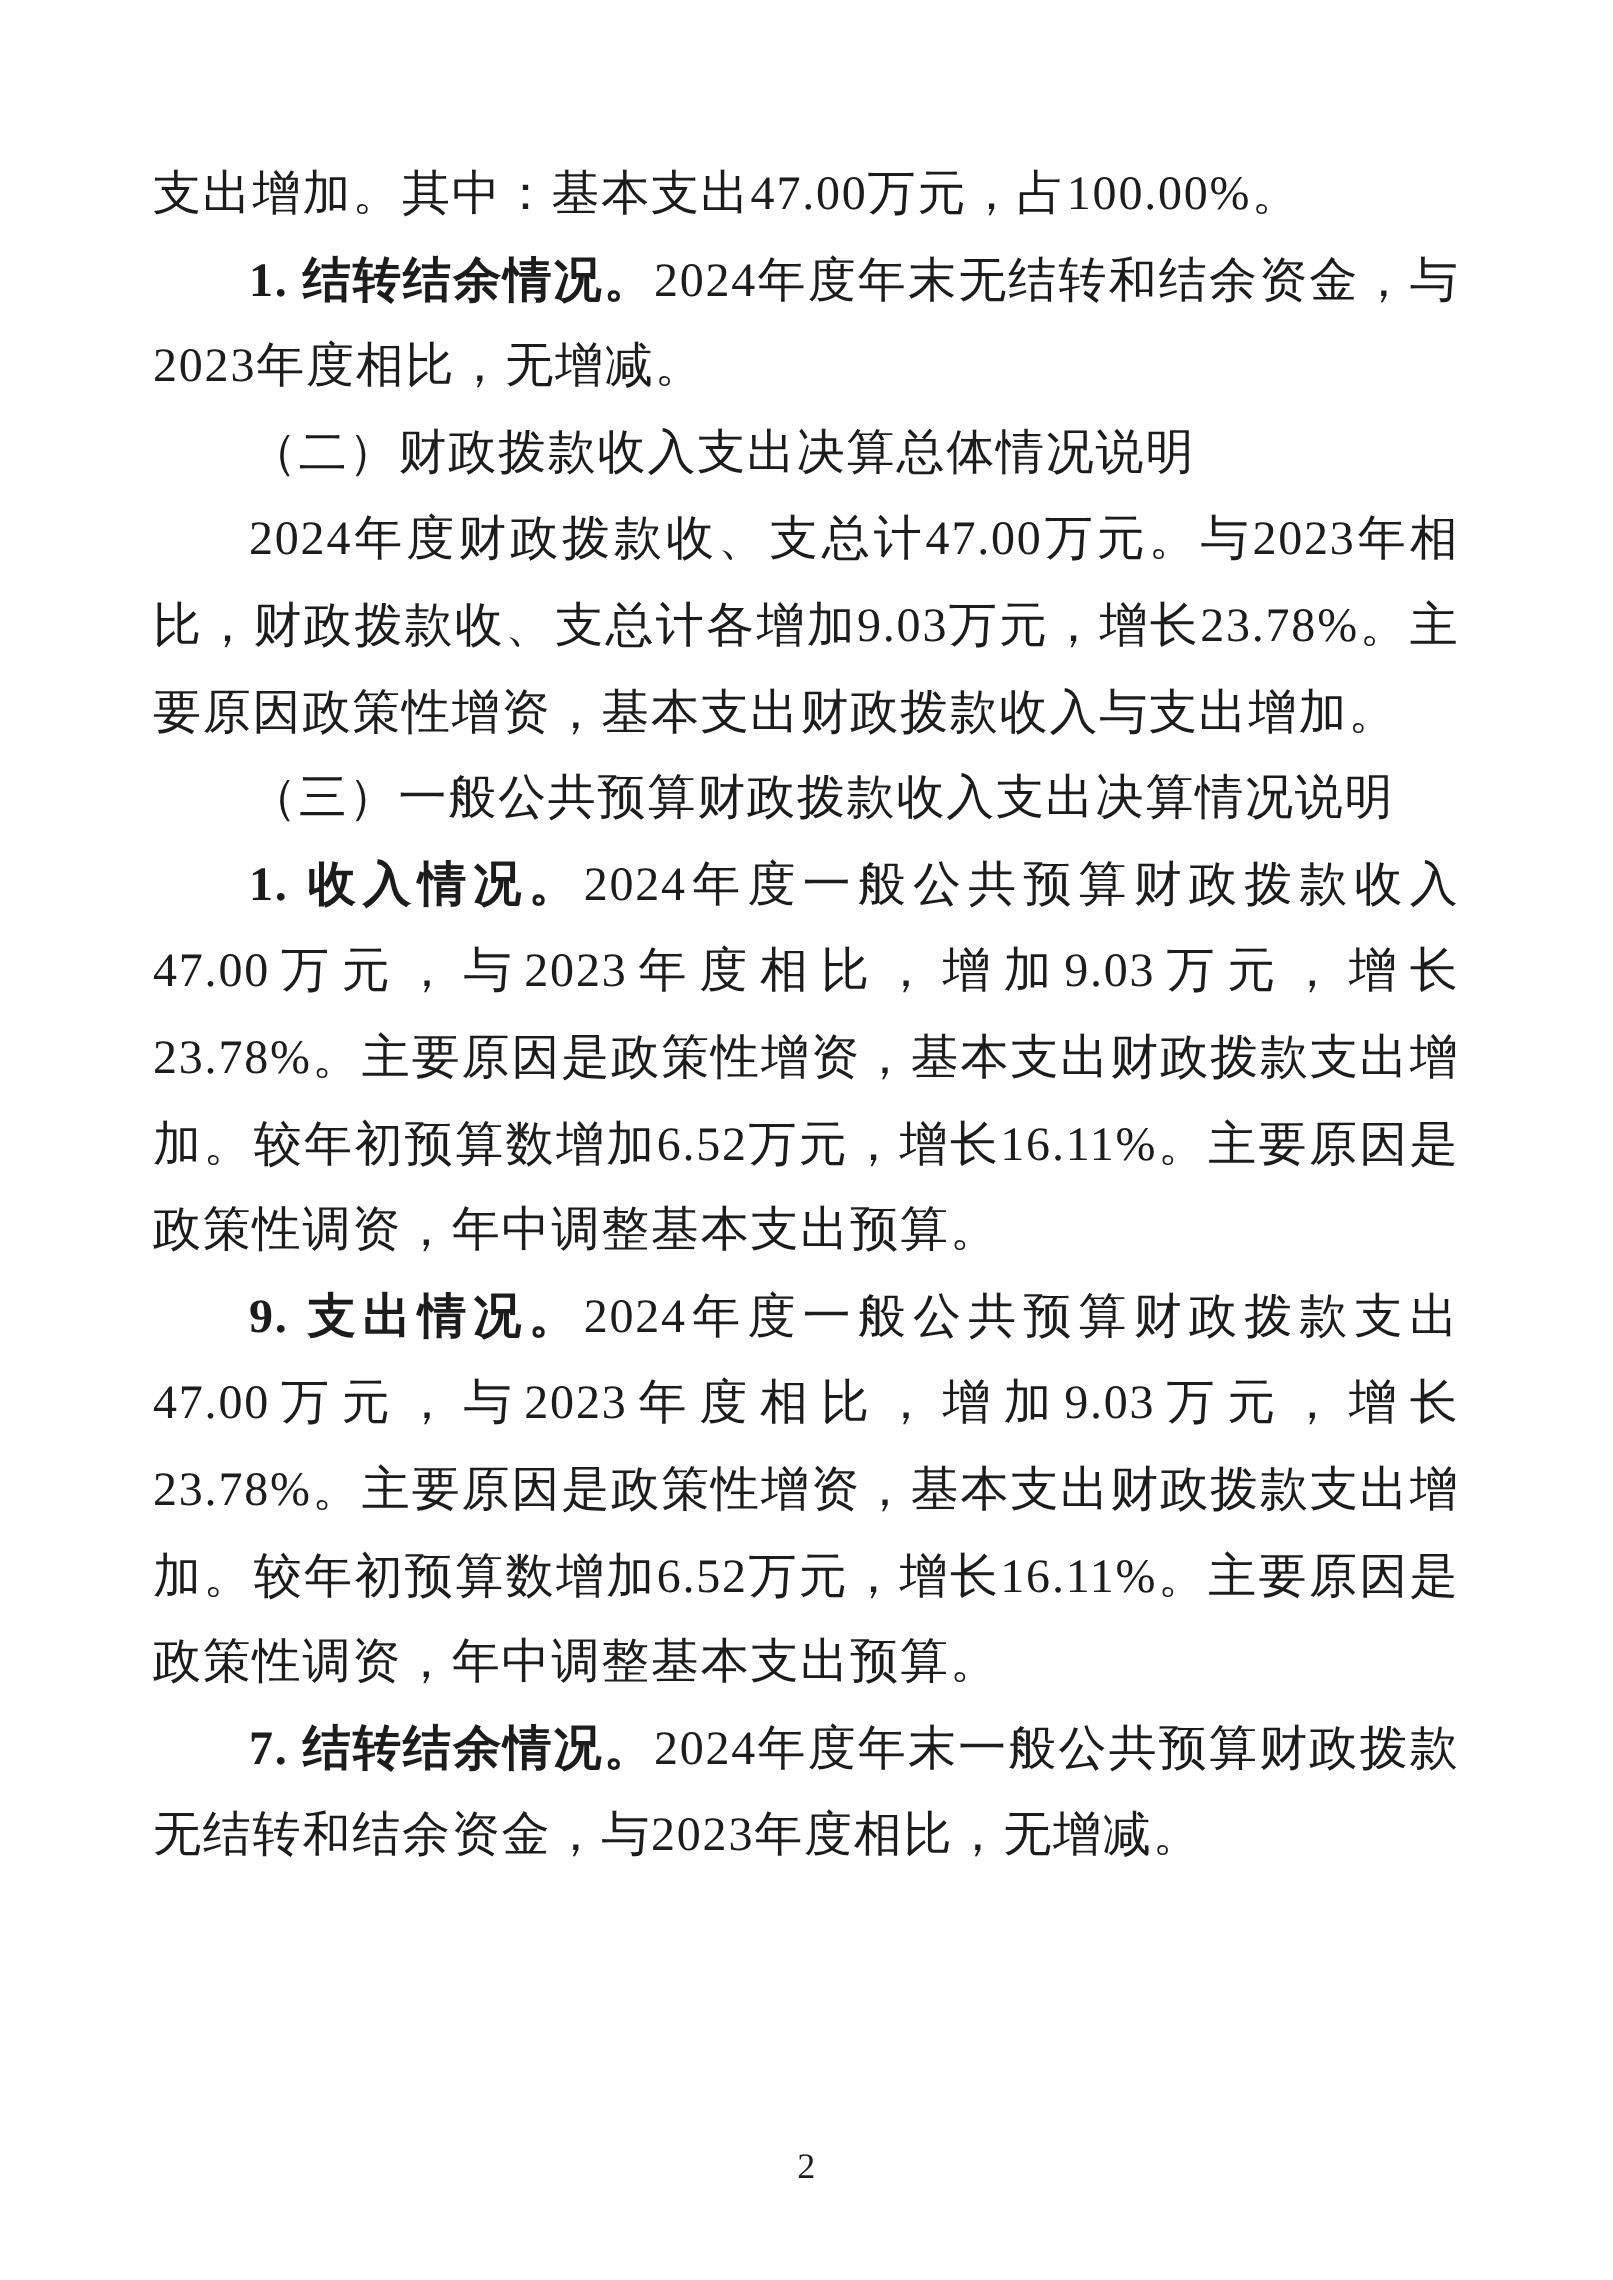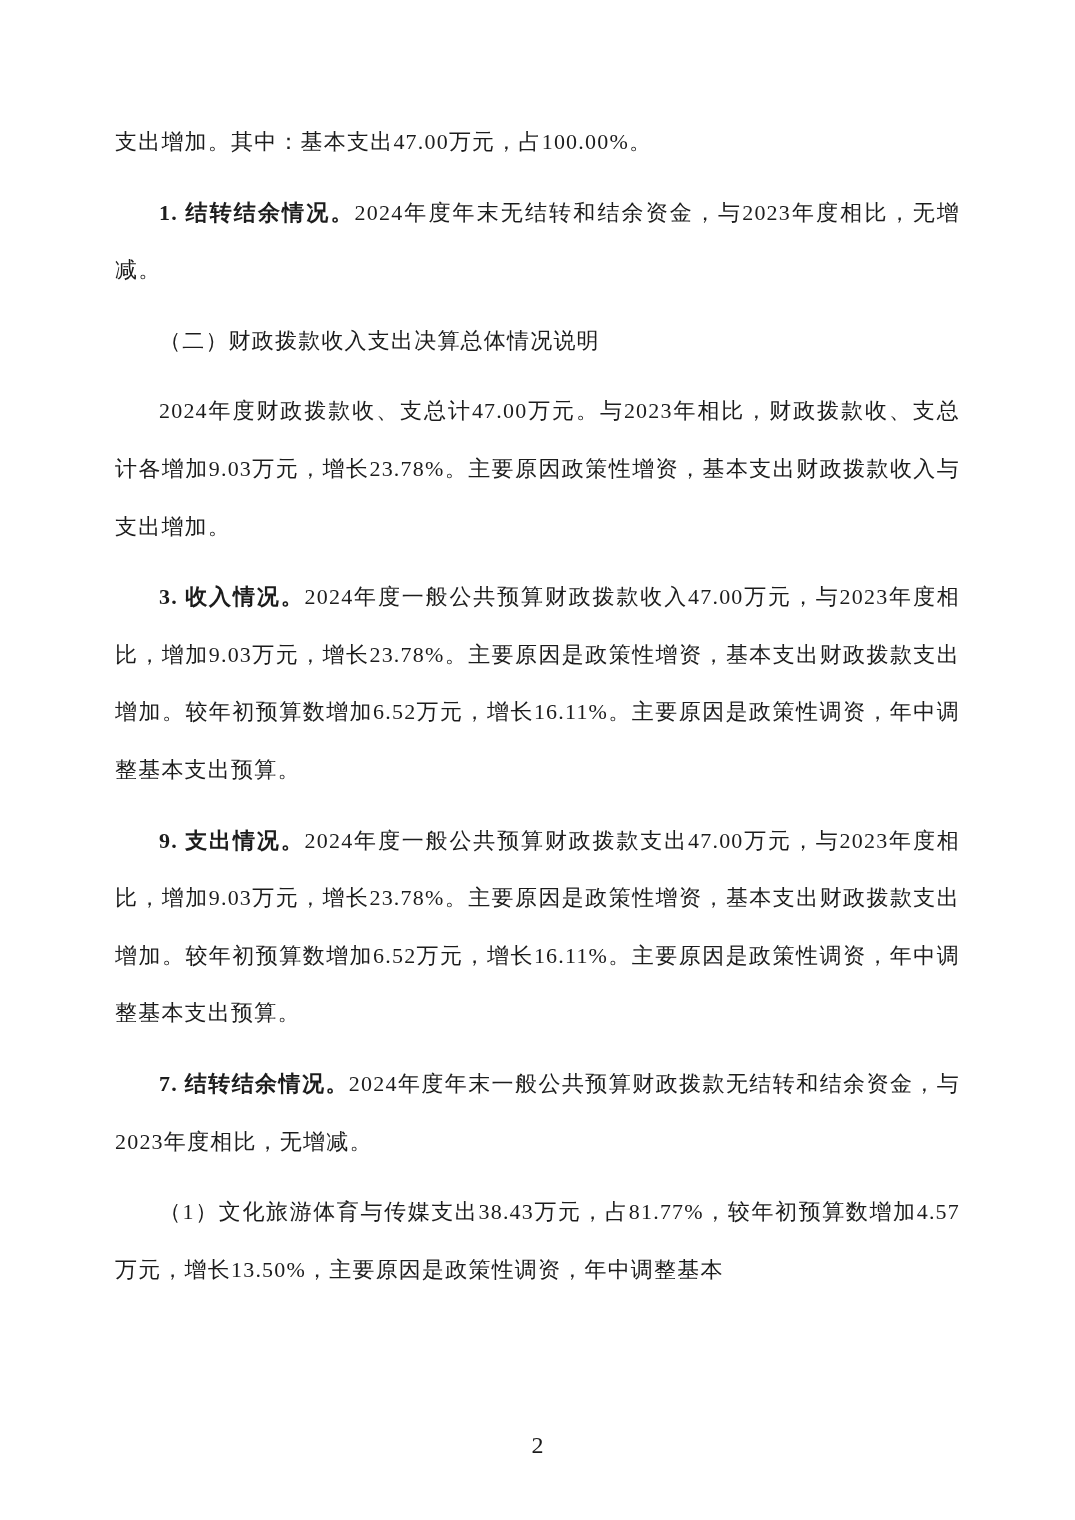--- a/index.html
+++ b/index.html
@@ -16,22 +16,22 @@
     font-family: "Liberation Serif", "DejaVu Serif", serif;
     color: #1c1c1c;
   }
   .content {
     position: absolute;
     top: 100px;
     left: 102px;
     width: 871px;
   }
   .para {
-    margin: 13px;
-    font-size: 22px;
+    margin: 0;
+    font-size: 32px;
     line-height: 57.6px;
     letter-spacing: 1.2px;
     text-align: justify;
     text-justify: inter-ideograph;
     text-indent: 2em;
     word-break: normal;
   }
   .para.no-indent {
     text-indent: 0;
   }
@@ -59,26 +59,26 @@
   <div class="content">
 
     <p class="para no-indent"><span>支出增加。其中：基本支出47.00万元，占100.00%。</span></p>
 
     <p class="para"><b class="run-label">1. 结转结余情况。</b><span>2024年度年末无结转和结余资金，与2023年度相比，无增减。</span></p>
 
     <p class="para heading"><span>（二）财政拨款收入支出决算总体情况说明</span></p>
 
     <p class="para"><span>2024年度财政拨款收、支总计47.00万元。与2023年相比，财政拨款收、支总计各增加9.03万元，增长23.78%。主要原因政策性增资，基本支出财政拨款收入与支出增加。</span></p>
 
+    <p class="para heading"><span>（三）一般公共预算财政拨款收入支出决算情况说明</span></p>
 
-    <p class="para"><b class="run-label">3. 收入情况。</b><span>2024年度一般公共预算财政拨款收入47.00万元，与2023年度相比，增加9.03万元，增长23.78%。主要原因是政策性增资，基本支出财政拨款支出增加。较年初预算数增加6.52万元，增长16.11%。主要原因是政策性调资，年中调整基本支出预算。</span></p>
+    <p class="para"><b class="run-label">1. 收入情况。</b><span>2024年度一般公共预算财政拨款收入47.00万元，与2023年度相比，增加9.03万元，增长23.78%。主要原因是政策性增资，基本支出财政拨款支出增加。较年初预算数增加6.52万元，增长16.11%。主要原因是政策性调资，年中调整基本支出预算。</span></p>
 
     <p class="para"><b class="run-label">9. 支出情况。</b><span>2024年度一般公共预算财政拨款支出47.00万元，与2023年度相比，增加9.03万元，增长23.78%。主要原因是政策性增资，基本支出财政拨款支出增加。较年初预算数增加6.52万元，增长16.11%。主要原因是政策性调资，年中调整基本支出预算。</span></p>
 
     <p class="para"><b class="run-label">7. 结转结余情况。</b><span>2024年度年末一般公共预算财政拨款无结转和结余资金，与2023年度相比，无增减。</span></p>
 
 
-    <p class="para"><span>（1）文化旅游体育与传媒支出38.43万元，占81.77%，较年初预算数增加4.57万元，增长13.50%，主要原因是政策性调资，年中调整基本</span></p>
 
   </div>
 
   <div class="page-number">2</div>
 </div>
 
 </body></html>

